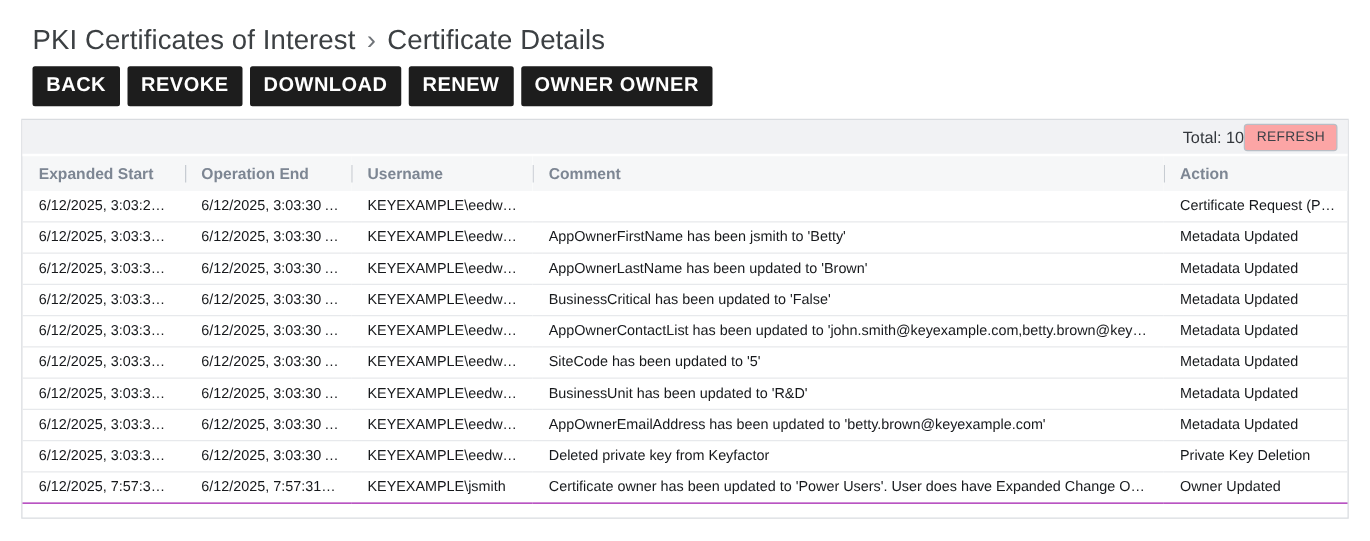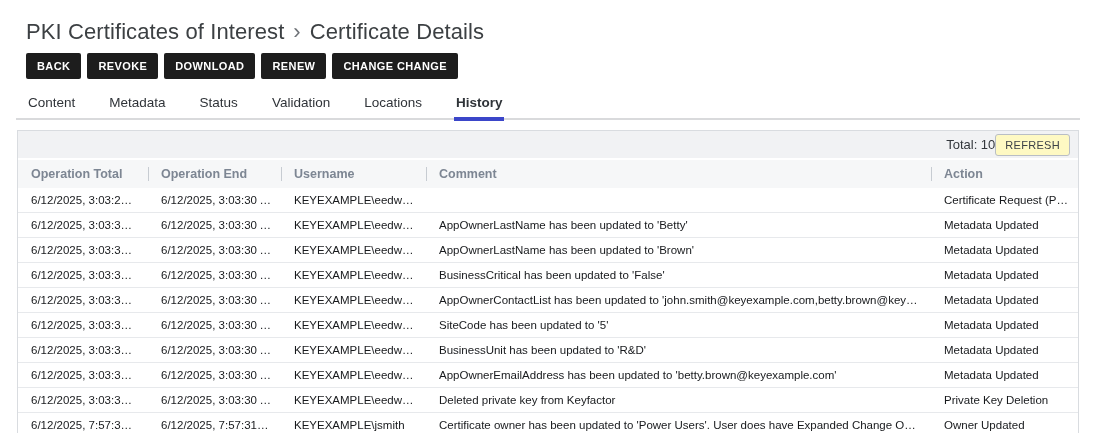--- a/index.html
+++ b/index.html
@@ -30,21 +30,21 @@
     padding: 8px 0 0 10px;
     display: flex;
     gap: 6px;
   }
   .actions button {
     background: #1d1d1d;
     color: #ffffff;
     border: none;
     border-radius: 2px;
     font-family: "Liberation Sans", sans-serif;
-    font-size: 11px;
+    font-size: 16px;
     font-weight: 700;
     letter-spacing: 0.4px;
     padding: 7px 11px;
     cursor: pointer;
   }
 
   
   .tabs {
     margin-top: 12px;
     padding-left: 10px;
@@ -79,21 +79,21 @@
     display: flex;
     align-items: center;
     justify-content: flex-end;
     padding-right: 8px;
   }
   .total {
     font-size: 13px;
     color: #33373c;
   }
   .refresh {
-    background: #fef9c3;
+    background: #fca5a5;
     border: 1px solid #b9bec5;
     border-radius: 3px;
     color: #3c4147;
     font-family: "Liberation Sans", sans-serif;
     font-size: 11px;
     font-weight: 400;
     letter-spacing: 0.3px;
     padding: 4px 9px;
     cursor: pointer;
   }
@@ -141,67 +141,59 @@
 
 <div class="page">
 
   <h1 class="title"><span>PKI Certificates of Interest</span><span class="sep">›</span><span>Certificate Details</span></h1>
 
   <div class="actions" id="action-buttons">
       <button>BACK</button>
       <button>REVOKE</button>
       <button>DOWNLOAD</button>
       <button>RENEW</button>
-      <button>CHANGE CHANGE</button>
+      <button>OWNER OWNER</button>
     </div>
 
-  <div class="tabs" id="tab-bar">
-      <div class="tab">Content</div>
-      <div class="tab">Metadata</div>
-      <div class="tab">Status</div>
-      <div class="tab">Validation</div>
-      <div class="tab">Locations</div>
-      <div class="tab active">History</div>
-    </div>
 
   <div class="panel">
     <div class="panel-toolbar">
       <span class="total">Total: 10</span>
       <button class="refresh">REFRESH</button>
     </div>
     <table>
       <colgroup id="table-cols">
           <col style="width: 130px;">
           <col style="width: 133px;">
           <col style="width: 145px;">
           <col style="width: 505px;">
           <col>
         </colgroup>
       <thead>
         <tr id="table-head-row">
-            <th>Operation Total</th>
+            <th>Expanded Start</th>
             <th>Operation End</th>
             <th>Username</th>
             <th>Comment</th>
             <th>Action</th>
           </tr>
       </thead>
       <tbody id="table-body">
           <tr>
             <td>6/12/2025, 3:03:29 AM</td>
             <td>6/12/2025, 3:03:30 AM</td>
             <td>KEYEXAMPLE\eedwards</td>
             <td></td>
             <td>Certificate Request (PFX)</td>
           </tr>
           <tr>
             <td>6/12/2025, 3:03:30 AM</td>
             <td>6/12/2025, 3:03:30 AM</td>
             <td>KEYEXAMPLE\eedwards</td>
-            <td>AppOwnerLastName has been updated to 'Betty'</td>
+            <td>AppOwnerFirstName has been jsmith to 'Betty'</td>
             <td>Metadata Updated</td>
           </tr>
           <tr>
             <td>6/12/2025, 3:03:30 AM</td>
             <td>6/12/2025, 3:03:30 AM</td>
             <td>KEYEXAMPLE\eedwards</td>
             <td>AppOwnerLastName has been updated to 'Brown'</td>
             <td>Metadata Updated</td>
           </tr>
           <tr>

